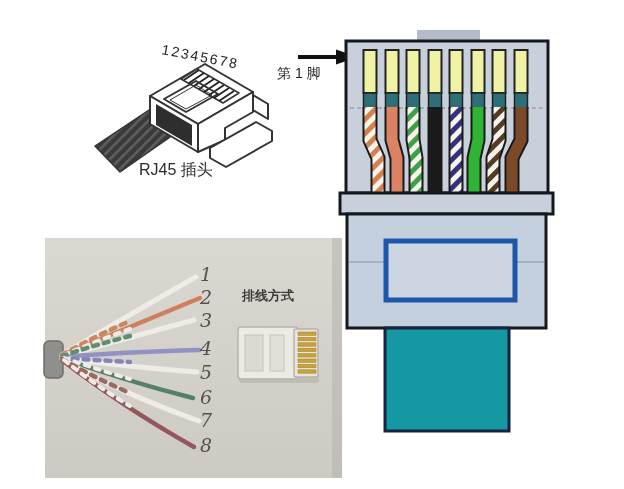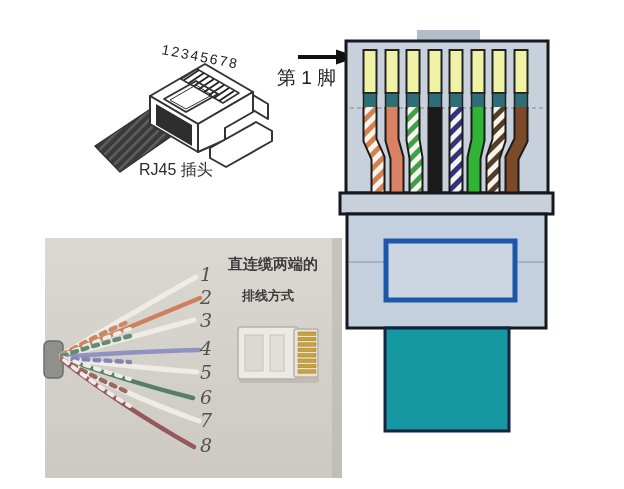--- a/index.html
+++ b/index.html
@@ -11,21 +11,21 @@
     overflow:hidden;
   }
   #scene{position:absolute;left:0;top:0;}
   .label{position:absolute;color:#2a2a2a;white-space:nowrap;}
   #pin-numbers-label{
     left:162px;top:41px;
     font-size:14px;letter-spacing:2px;color:#222;
     transform:rotate(11deg);transform-origin:left center;
   }
   #plug-caption{left:139px;top:160px;font-size:16px;color:#2b2b2b;text-align:center;}
-  #pin1-label{left:277px;top:65px;font-size:19px;color:#1c1c1c;}
+  #pin1-label{left:277px;top:65px;font-size:14px;color:#1c1c1c;}
   #photo-caption-1{left:228px;top:255px;font-size:15px;font-weight:bold;color:#3b3b3b;}
   #photo-caption-2{left:242px;top:287px;font-size:13px;font-weight:bold;color:#3b3b3b;}
   .wire-num{
     position:absolute;left:200px;
     font-family:"DejaVu Serif", serif;font-style:italic;
     font-size:19px;color:#55514b;
   }
 </style>
 </head>
 <body>
@@ -225,21 +225,20 @@
       <rect x="385" y="328" width="124" height="103" stroke="#14233f" stroke-width="3" fill="#1598a2"></rect>
     </g>
   </svg>
 
   <div id="pin-numbers-label" class="label">12345678</div>
 
   <div id="plug-caption" class="label">RJ45 插头</div>
 
   <div id="pin1-label" class="label">第 1 脚</div>
 
-  <div id="photo-caption-1" class="label">直连缆两端的</div>
   <div id="photo-caption-2" class="label">排线方式</div>
 
   <span class="wire-num" style="top:263px">1</span>
   <span class="wire-num" style="top:286px">2</span>
   <span class="wire-num" style="top:309px">3</span>
   <span class="wire-num" style="top:337px">4</span>
   <span class="wire-num" style="top:361px">5</span>
   <span class="wire-num" style="top:386px">6</span>
   <span class="wire-num" style="top:409px">7</span>
   <span class="wire-num" style="top:434px">8</span>

